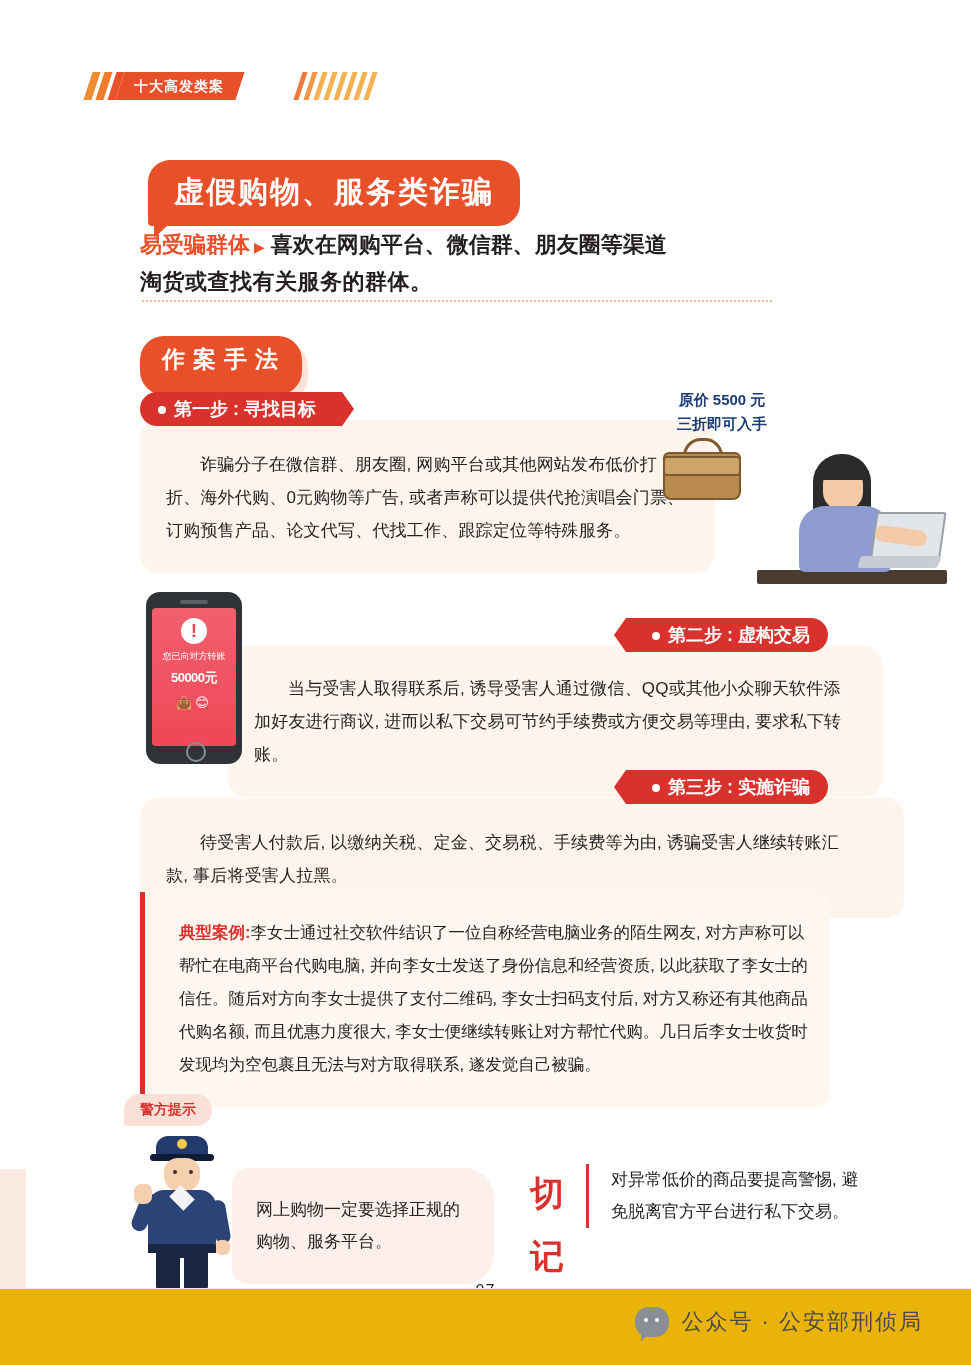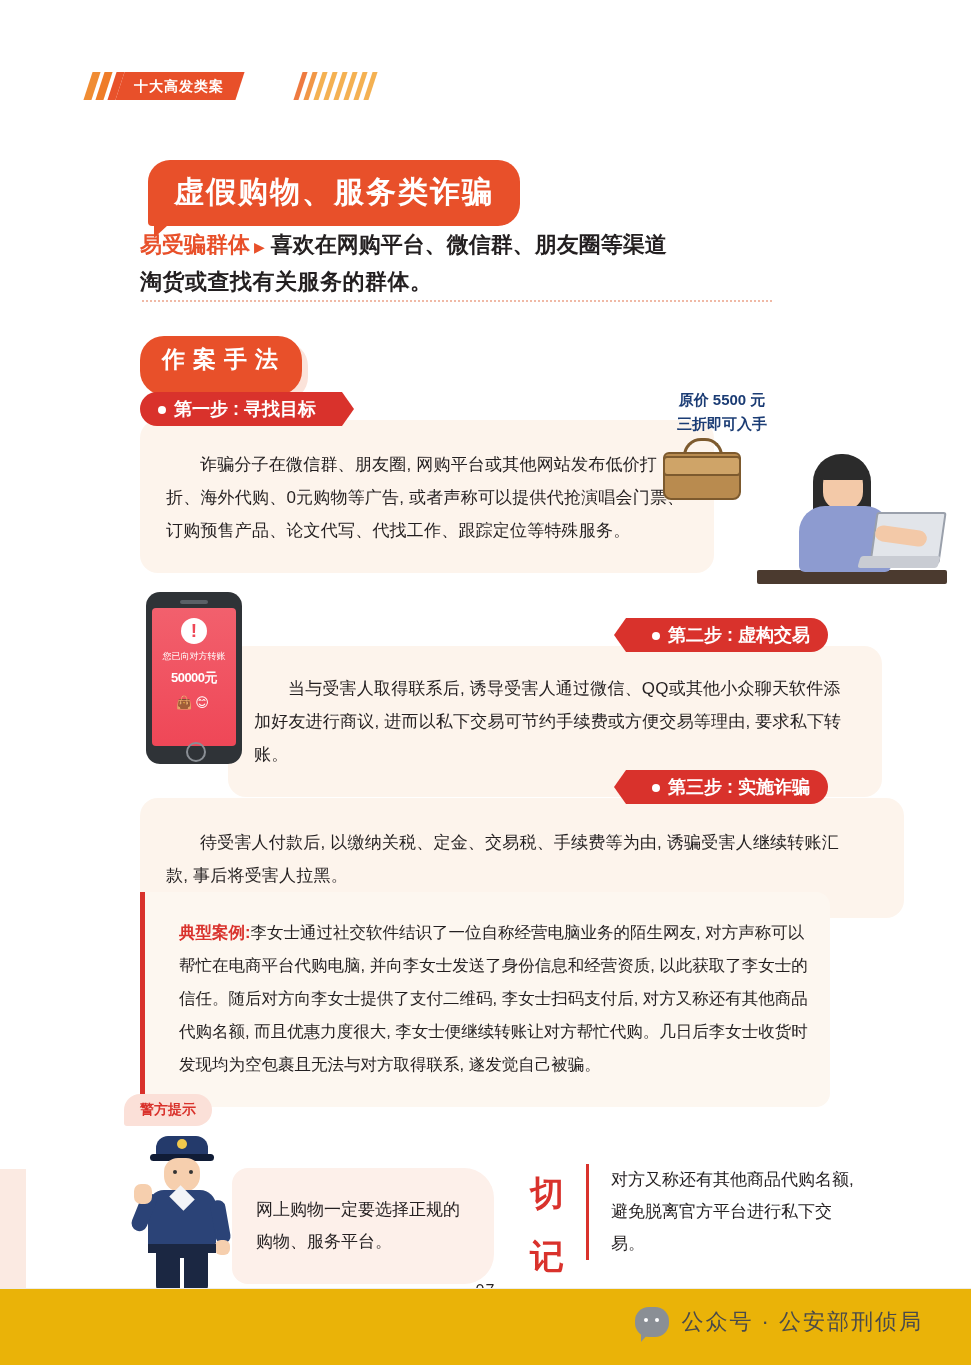--- a/index.html
+++ b/index.html
@@ -587,21 +587,21 @@
     <div class="of-hand"></div>
   <div class="of-arm-dn"></div>
     <div class="of-hand2"></div>
   <div class="of-belt"></div>
     <div class="of-legs"></div>
     <div class="of-leg-gap"></div>
 </div>
 
 <div class="tip-bubble">网上购物一定要选择正规的购物、服务平台。</div>
 <div class="mark-big">切记</div>
-<div class="tip-right">对方又称还有其他商品代购名额, 避免脱离官方平台进行私下交易。</div>
+<div class="tip-right">对异常低价的商品要提高警惕, 避免脱离官方平台进行私下交易。</div>
 
 <div class="page-num">——07——</div>
 <div class="corner-block"></div>
 <div class="wechat-bar">
   <div class="wechat-inner">
     <div class="wechat-icon">
         <i></i>
         <i></i>
       </div>
     <div class="wechat-text">公众号 · 公安部刑侦局</div>

